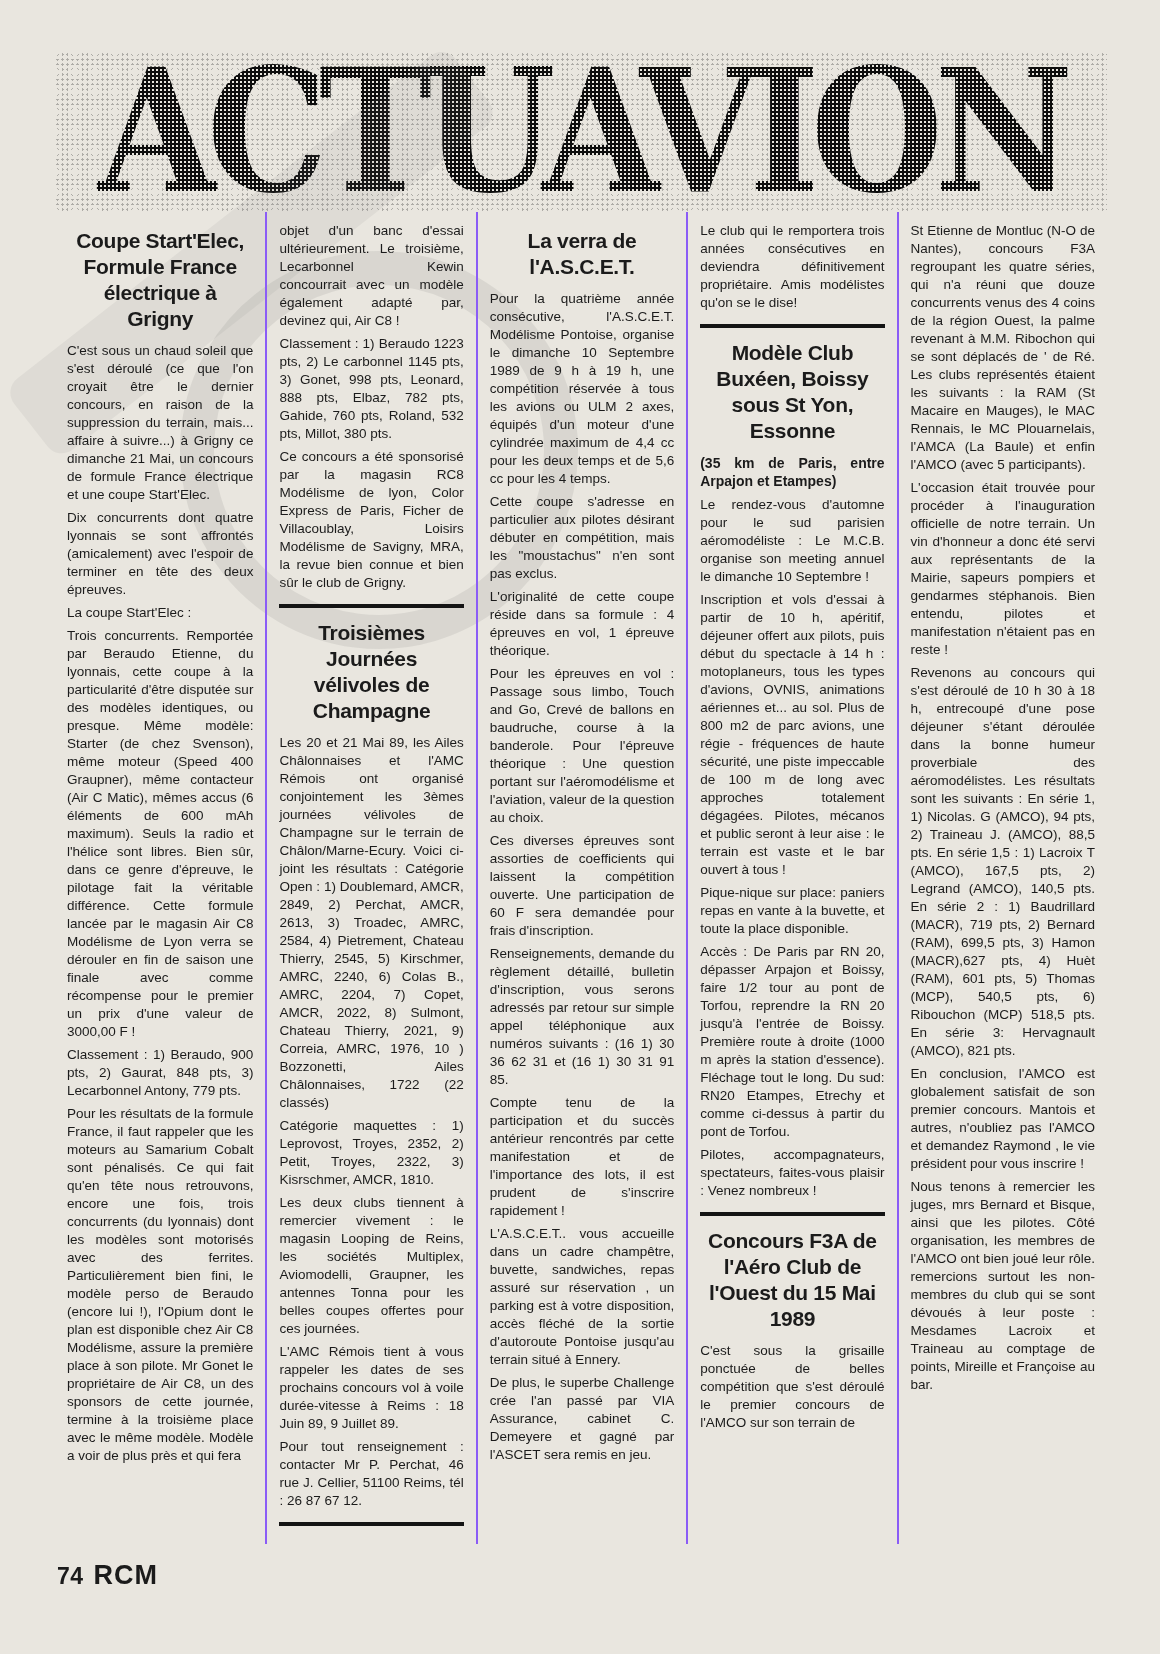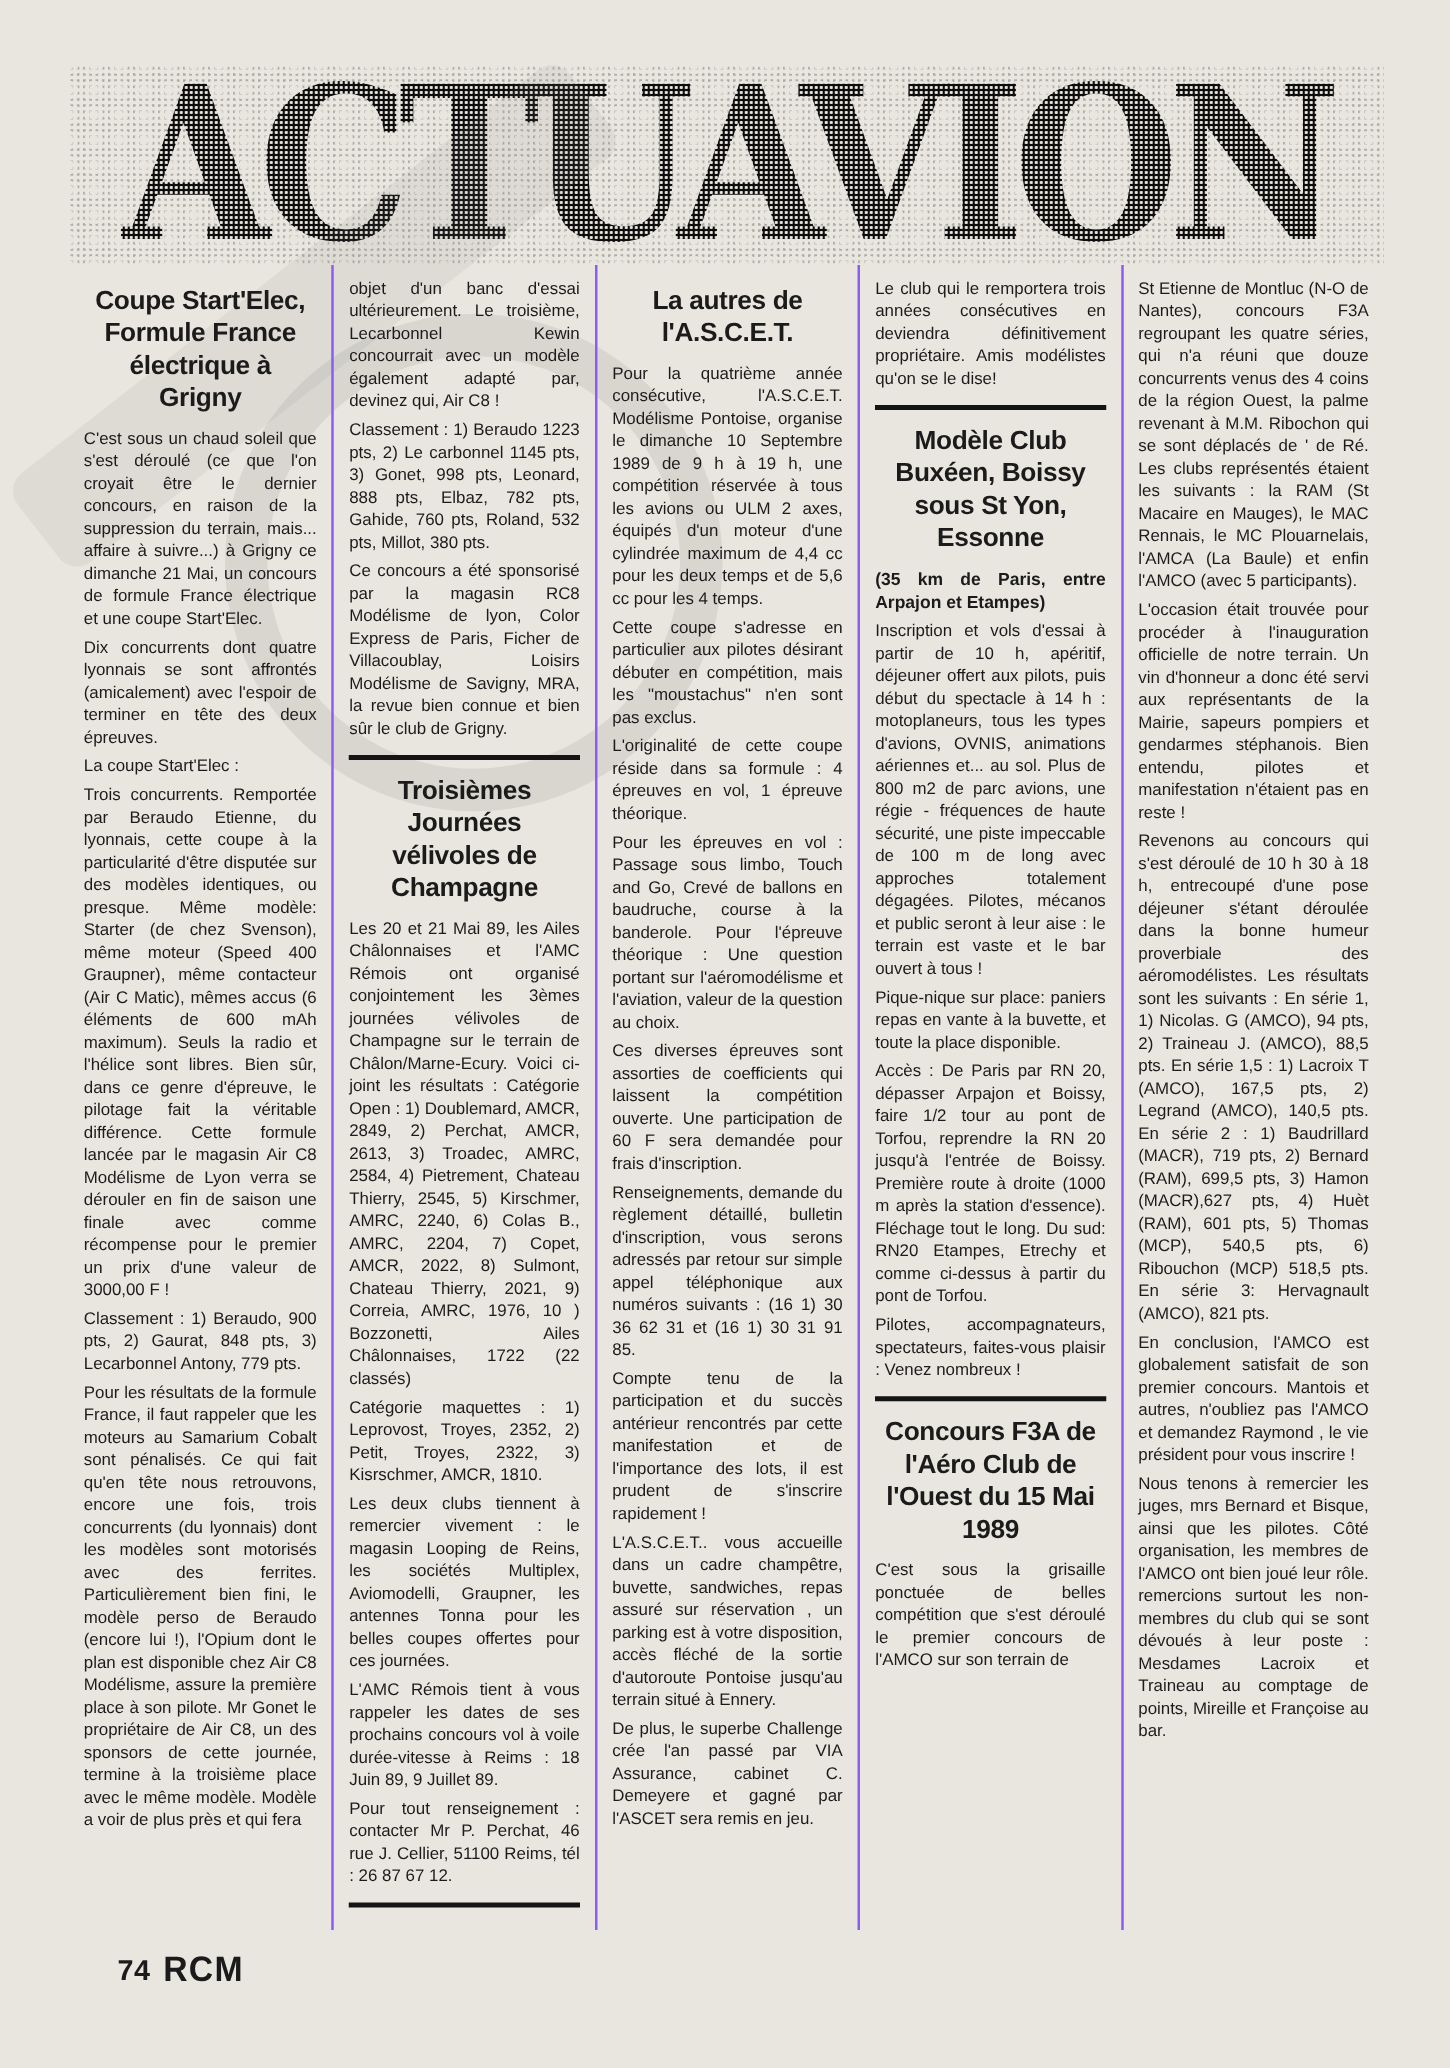--- a/index.html
+++ b/index.html
@@ -69,21 +69,21 @@
     text-align:center;margin:6px 4px 10px 4px;letter-spacing:-.3px;
   }
   .art-subhead{
     font-size:14px;line-height:18px;font-weight:bold;
     margin:0 0 6px 0;
   }
   .rule{height:4px;background:#141414;margin:12px 0 12px 0;}
   
   .footer{
     position:absolute;left:57px;top:1560px;
-    display:flex;align-items:baseline;gap:10px;margin-left:37px;
+    display:flex;align-items:baseline;gap:10px;
   }
   .page-num{font-size:23px;font-weight:bold;letter-spacing:.5px;}
   .mag-logo{font-size:27px;font-weight:bold;letter-spacing:1px;transform:scaleY(1.05);}
 </style>
 </head>
 <body>
 
 <div class="page">
 
   <div class="banner">
@@ -115,37 +115,38 @@
       <h2 class="art-head">Troisièmes Journées vélivoles de Champagne</h2>
       <p>Les 20 et 21 Mai 89, les Ailes Châlonnaises et l'AMC Rémois ont organisé conjointement les 3èmes journées vélivoles de Champagne sur le terrain de Châlon/Marne-Ecury. Voici ci-joint les résultats : Catégorie Open : 1) Doublemard, AMCR, 2849, 2) Perchat, AMCR, 2613, 3) Troadec, AMRC, 2584, 4) Pietrement, Chateau Thierry, 2545, 5) Kirschmer, AMRC, 2240, 6) Colas B., AMRC, 2204, 7) Copet, AMCR, 2022, 8) Sulmont, Chateau Thierry, 2021, 9) Correia, AMRC, 1976, 10 ) Bozzonetti, Ailes Châlonnaises, 1722 (22 classés)</p>
       <p>Catégorie maquettes : 1) Leprovost, Troyes, 2352, 2) Petit, Troyes, 2322, 3) Kisrschmer, AMCR, 1810.</p>
       <p>Les deux clubs tiennent à remercier vivement : le magasin Looping de Reins, les sociétés Multiplex, Aviomodelli, Graupner, les antennes Tonna pour les belles coupes offertes pour ces journées.</p>
       <p>L'AMC Rémois tient à vous rappeler les dates de ses prochains concours vol à voile durée-vitesse à Reims : 18 Juin 89, 9 Juillet 89.</p>
       <p>Pour tout renseignement : contacter Mr P. Perchat, 46 rue J. Cellier, 51100 Reims, tél : 26 87 67 12.</p>
       <div class="rule"></div>
     </div>
 
     <div class="col">
-      <h2 class="art-head">La autres de l'A.S.C.E.T.</h2>
+      <h2 class="art-head">La verra de l'A.S.C.E.T.</h2>
       <p>Pour la quatrième année consécutive, l'A.S.C.E.T. Modélisme Pontoise, organise le dimanche 10 Septembre 1989 de 9 h à 19 h, une compétition réservée à tous les avions ou ULM 2 axes, équipés d'un moteur d'une cylindrée maximum de 4,4 cc pour les deux temps et de 5,6 cc pour les 4 temps.</p>
       <p>Cette coupe s'adresse en particulier aux pilotes désirant débuter en compétition, mais les "moustachus" n'en sont pas exclus.</p>
       <p>L'originalité de cette coupe réside dans sa formule : 4 épreuves en vol, 1 épreuve théorique.</p>
       <p>Pour les épreuves en vol : Passage sous limbo, Touch and Go, Crevé de ballons en baudruche, course à la banderole. Pour l'épreuve théorique : Une question portant sur l'aéromodélisme et l'aviation, valeur de la question au choix.</p>
       <p>Ces diverses épreuves sont assorties de coefficients qui laissent la compétition ouverte. Une participation de 60 F sera demandée pour frais d'inscription.</p>
       <p>Renseignements, demande du règlement détaillé, bulletin d'inscription, vous serons adressés par retour sur simple appel téléphonique aux numéros suivants : (16 1) 30 36 62 31 et (16 1) 30 31 91 85.</p>
       <p>Compte tenu de la participation et du succès antérieur rencontrés par cette manifestation et de l'importance des lots, il est prudent de s'inscrire rapidement !</p>
       <p>L'A.S.C.E.T.. vous accueille dans un cadre champêtre, buvette, sandwiches, repas assuré sur réservation , un parking est à votre disposition, accès fléché de la sortie d'autoroute Pontoise jusqu'au terrain situé à Ennery.</p>
       <p>De plus, le superbe Challenge crée l'an passé par VIA Assurance, cabinet C. Demeyere et gagné par l'ASCET sera remis en jeu.</p>
     </div>
 
     <div class="col">
       <p>Le club qui le remportera trois années consécutives en deviendra définitivement propriétaire. Amis modélistes qu'on se le dise!</p>
       <div class="rule"></div>
       <h2 class="art-head">Modèle Club Buxéen, Boissy sous St Yon, Essonne</h2>
       <div class="art-subhead">(35 km de Paris, entre Arpajon et Etampes)</div>
+      <p>Le rendez-vous d'automne pour le sud parisien aéromodéliste : Le M.C.B. organise son meeting annuel le dimanche 10 Septembre !</p>
       <p>Inscription et vols d'essai à partir de 10 h, apéritif, déjeuner offert aux pilots, puis début du spectacle à 14 h : motoplaneurs, tous les types d'avions, OVNIS, animations aériennes et... au sol. Plus de 800 m2 de parc avions, une régie - fréquences de haute sécurité, une piste impeccable de 100 m de long avec approches totalement dégagées. Pilotes, mécanos et public seront à leur aise : le terrain est vaste et le bar ouvert à tous !</p>
       <p>Pique-nique sur place: paniers repas en vante à la buvette, et toute la place disponible.</p>
       <p>Accès : De Paris par RN 20, dépasser Arpajon et Boissy, faire 1/2 tour au pont de Torfou, reprendre la RN 20 jusqu'à l'entrée de Boissy. Première route à droite (1000 m après la station d'essence). Fléchage tout le long. Du sud: RN20 Etampes, Etrechy et comme ci-dessus à partir du pont de Torfou.</p>
       <p>Pilotes, accompagnateurs, spectateurs, faites-vous plaisir : Venez nombreux !</p>
       <div class="rule"></div>
       <h2 class="art-head">Concours F3A de l'Aéro Club de l'Ouest du 15 Mai 1989</h2>
       <p>C'est sous la grisaille ponctuée de belles compétition que s'est déroulé le premier concours de l'AMCO sur son terrain de</p>
     </div>
 
     <div class="col">

